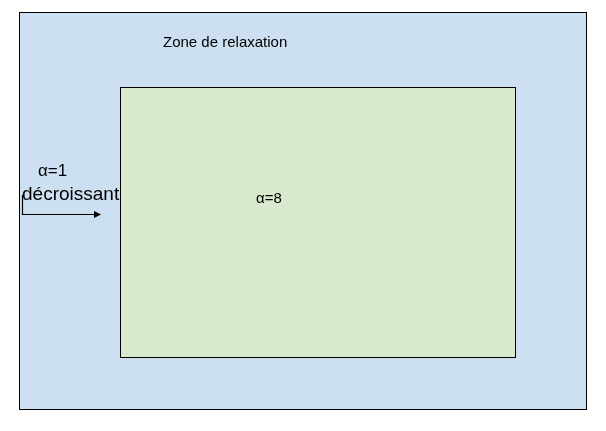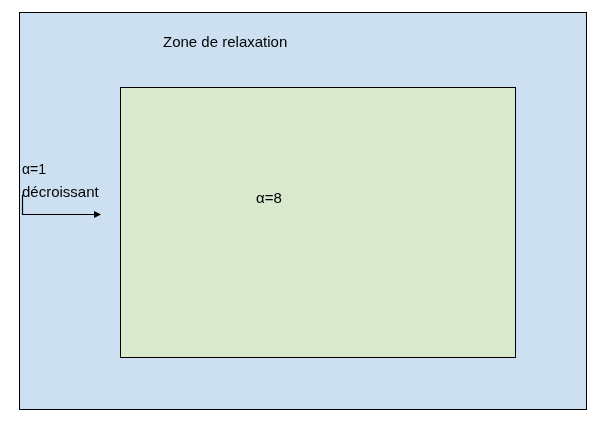--- a/index.html
+++ b/index.html
@@ -54,28 +54,28 @@
     left: 169px;
     top: 135px;
     font-size: 15px;
   }
   #label-alpha-zero {
     left: 256px;
     top: 189px;
     font-size: 15px;
   }
   #label-alpha-one {
-    left: 22px;
+    left: 38px;
     top: 161px;
-    font-size: 14px;
+    font-size: 17px;
   }
   #label-decroissant {
     left: 22px;
     top: 183px;
-    font-size: 15px;
+    font-size: 19px;
   }
   
   #decay-arrow {
     position: absolute;
     left: 14px;
     top: 190px;
     width: 96px;
     height: 34px;
   }
   #decay-arrow svg {

